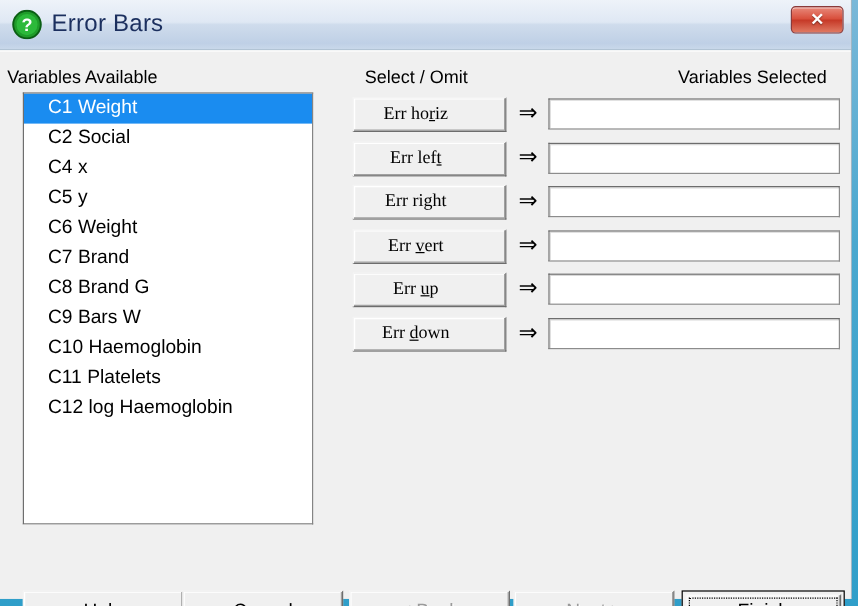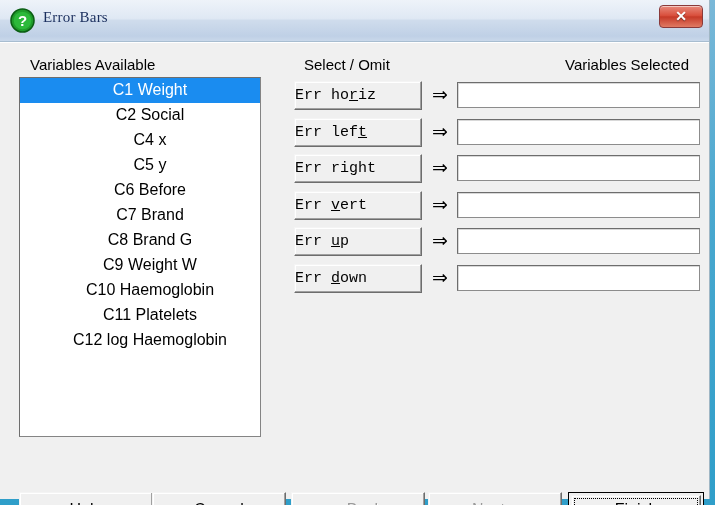--- a/index.html
+++ b/index.html
@@ -36,25 +36,24 @@
     border-bottom: 1px solid #a8bdd0;
   }
   #title-icon {
     position: absolute;
     left: 10px; top: 8px;
     width: 25px; height: 25px;
   }
   #title-text {
     position: absolute;
     left: 43px; top: 9px;
-    font-size: 15px;
+    font-size: 20px;
     color: #1b2f5e;
     letter-spacing: 0.2px;
     white-space: nowrap;
-    font-family: Liberation Serif, serif;
   }
   #close-button {
     position: absolute;
     right: 6px; top: 5px;
     width: 44px; height: 23px;
     border: 1px solid #8a3a3a;
     border-radius: 4px;
     background: linear-gradient(to bottom,
         #e88a7c 0%, #d9503d 45%, #c63a28 52%, #e07a63 100%);
     box-shadow: inset 0 1px 0 rgba(255,255,255,0.55);
@@ -78,21 +77,21 @@
     background: #f0f0f0;
     border-top: 1px solid #ffffff;
   }
 
   .col-header {
     position: absolute;
     font-size: 15px;
     color: #000;
     white-space: nowrap;
   }
-  #hdr-available { left: 30px; top: 13px; }
+  #hdr-available { left: 6px; top: 13px; }
   #hdr-select    { left: 304px; top: 13px; }
   #hdr-selected  { right: 20px; top: 13px; }
 
   
   #varlist {
     position: absolute;
     left: 19px; top: 34px;
     width: 242px; height: 360px;
     background: #ffffff;
     border: 1px solid #848484;
@@ -102,21 +101,20 @@
     cursor: default;
   }
   .var-item {
     height: 25px;
     line-height: 24px;
     padding-left: 20px;
     font-size: 16px;
     color: #000;
     white-space: nowrap;
     cursor: default;
-    text-align: center;
   }
   .var-item.selected {
     background: #1a8cf0;
     color: #ffffff;
   }
 
   
   .row {
     position: absolute;
     left: 294px;
@@ -126,26 +124,26 @@
     position: absolute;
     left: 0; top: 0;
     width: 128px; height: 29px;
     background: #f0f0f0;
     border: 1px solid #f4f4f4;
     border-right-color: #6d6d6d;
     border-bottom-color: #6d6d6d;
     box-shadow: inset -1px -1px 0 #a0a0a0, inset 1px 1px 0 #ffffff;
     font-size: 15px;
     color: #000;
-    text-align: left;
+    text-align: center;
     padding-right: 23px;
     line-height: 27px;
     white-space: nowrap;
     cursor: pointer;
-    font-family: Liberation Mono, monospace;
+    font-family: Liberation Serif, serif;
   }
   .sel-button u { text-decoration: underline; }
   .arrow {
     position: absolute;
     left: 134px; top: 0;
     width: 24px;
     height: 29px;
     line-height: 27px;
     text-align: center;
     font-size: 19px;
@@ -246,24 +244,24 @@
 
       <div class="col-header" id="hdr-available">Variables Available</div>
       <div class="col-header" id="hdr-selected">Variables Selected</div>
       <div class="col-header" id="hdr-select">Select / Omit</div>
 
       <div id="varlist">
           <div class="var-item selected" style="background: rgb(26, 140, 240);">C1 Weight</div>
           <div class="var-item">C2 Social</div>
           <div class="var-item">C4 x</div>
           <div class="var-item">C5 y</div>
-          <div class="var-item">C6 Before</div>
+          <div class="var-item">C6 Weight</div>
           <div class="var-item">C7 Brand</div>
           <div class="var-item">C8 Brand G</div>
-          <div class="var-item">C9 Weight W</div>
+          <div class="var-item">C9 Bars W</div>
           <div class="var-item">C10 Haemoglobin</div>
           <div class="var-item">C11 Platelets</div>
           <div class="var-item">C12 log Haemoglobin</div>
         </div>
 
       <div id="rows">
           <div class="row" style="top: 38px;">
             <div class="sel-button"><span>Err ho<u>r</u>iz</span></div>
             <div class="arrow">⇒</div>
             <input type="text" class="sel-field" placeholder="" style="">

